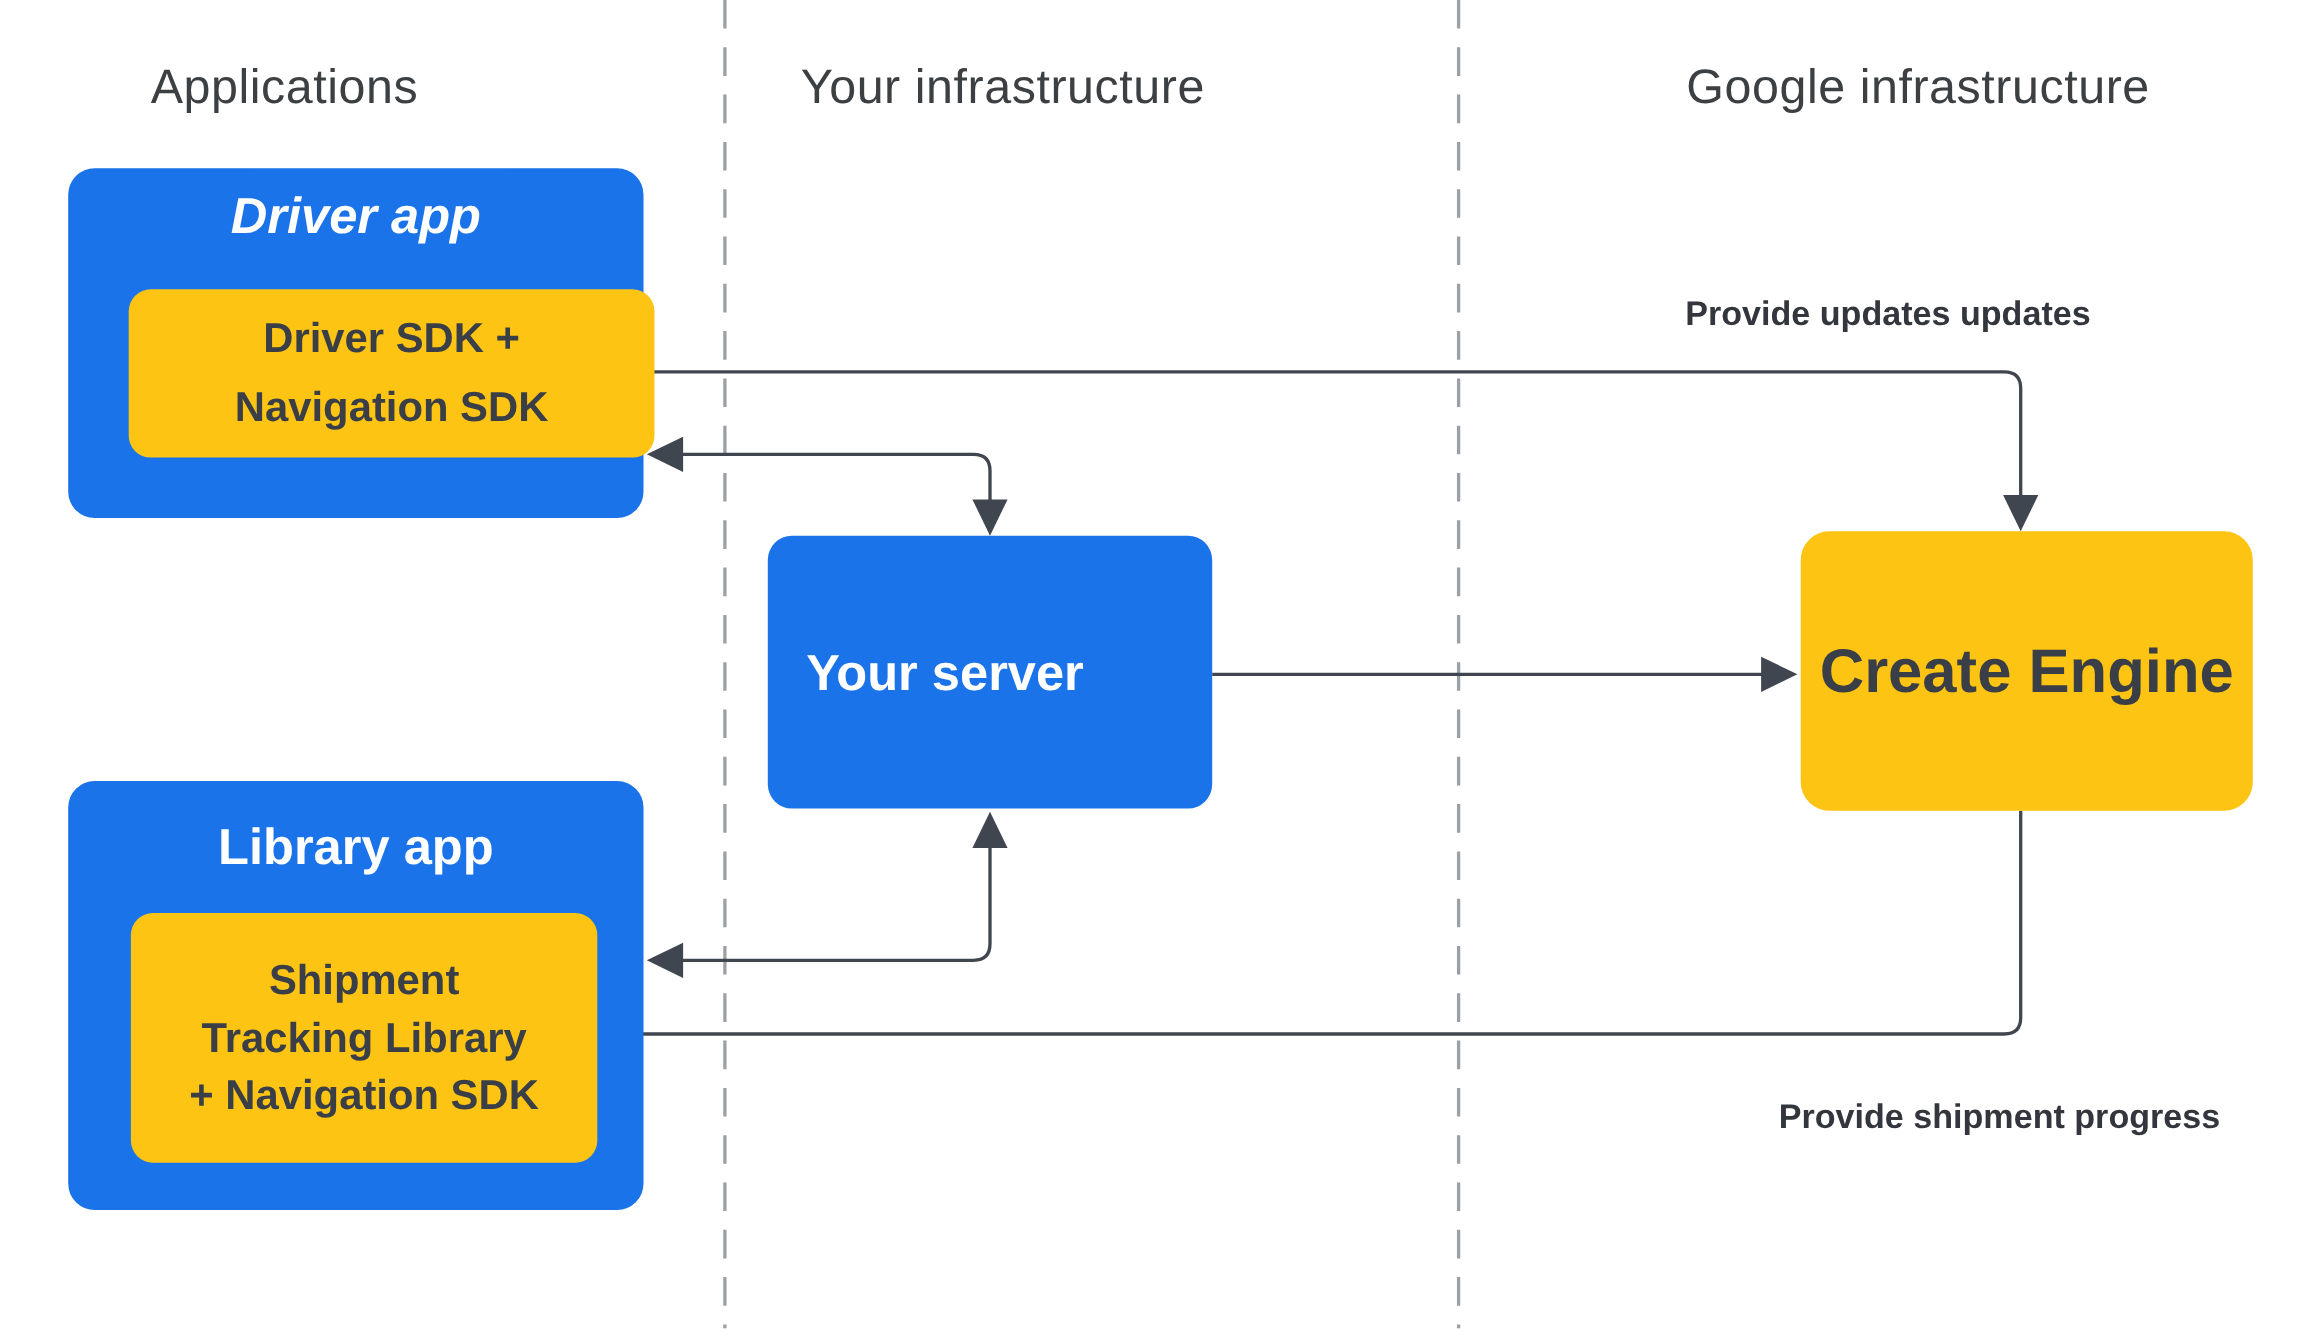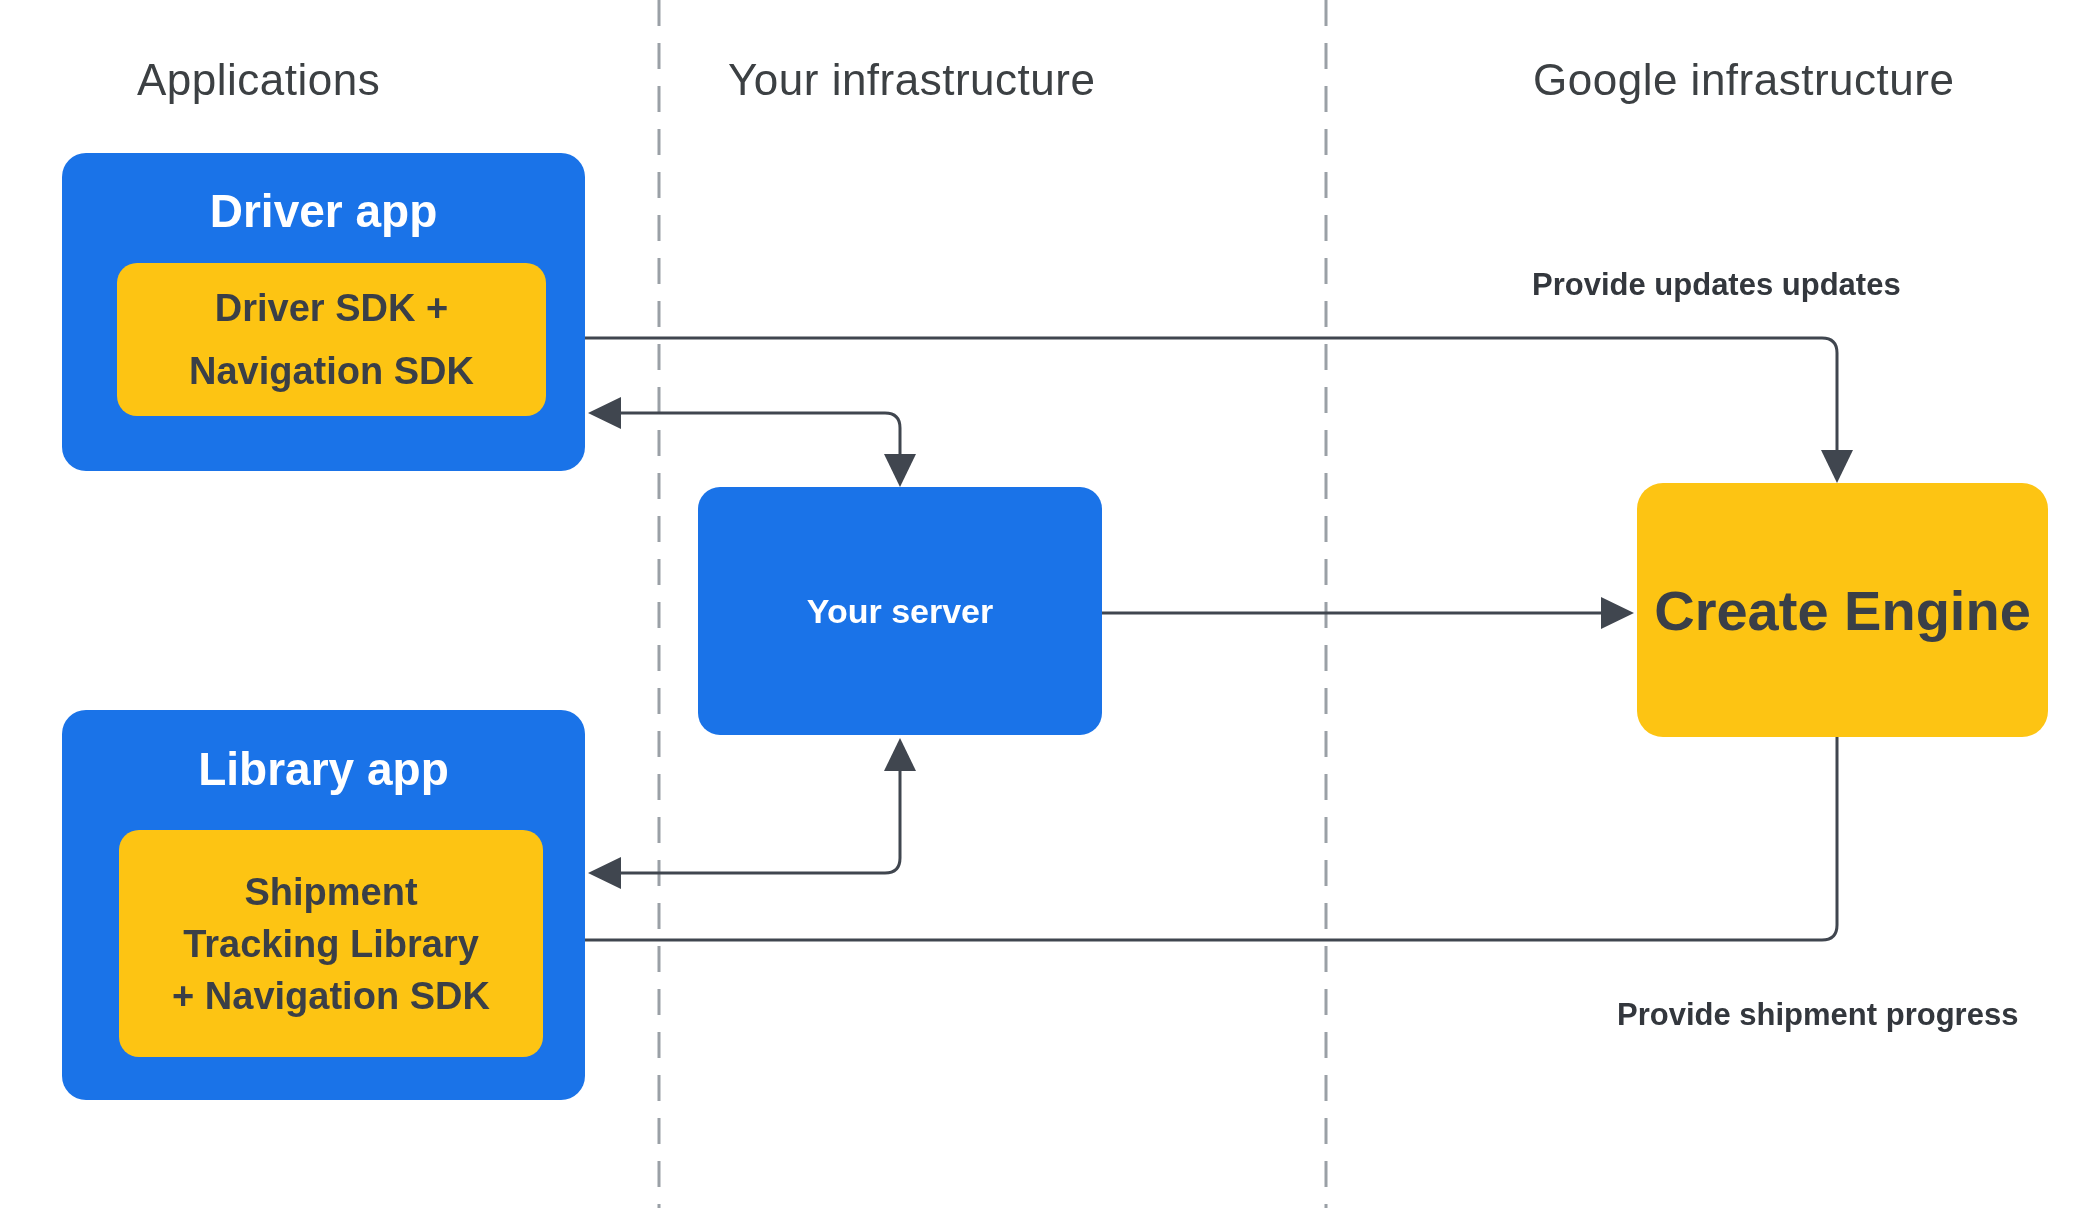--- a/index.html
+++ b/index.html
@@ -51,25 +51,26 @@
     font-weight: 700;
     font-size: 38px;
     line-height: 63px;
     color: #3a3f47;
     white-space: pre-line;
   }
   #your-server .server-title {
     position: absolute;
     left: 0; right: 0; top: 50%;
     transform: translateY(-50%);
-    text-align: center;
+    text-align: left;
     color: var(--title);
     font-weight: 700;
-    font-size: 34px;
+    font-size: 46px;
     white-space: nowrap;
+    padding-left: 35px;
   }
   #fleet-engine {
     background: var(--yellow);
     border-radius: 26px;
   }
   #fleet-engine .fleet-title {
     position: absolute;
     left: 0; right: 0; top: 50%;
     transform: translateY(-50%);
     text-align: center;
@@ -123,22 +124,22 @@
 
     <path d="M 618 873 H 885 Q 900 873 900 858 V 762" style="fill:none; stroke:var(--line); stroke-width:3;"></path>
     <polygon points="588,873 621,857 621,889" style="fill:var(--line);"></polygon>
     <polygon points="900,738 884,771 916,771" style="fill:var(--line);"></polygon>
 
     <path d="M 1837 737 V 925 Q 1837 940 1822 940 H 578" style="fill:none; stroke:var(--line); stroke-width:3;"></path>
     <polygon points="546,940 579,924 579,956" style="fill:var(--line);"></polygon>
   </svg>
 
   <div class="node blue-box" id="driver-app" style="left:62px; top:153px; width:523px; height:318px;">
-    <div class="app-title" style="margin-top:31px;">Driver app</div>
-    <div class="node yellow-box" style="left:55px; top:110px; width:429px; height:153px;">
+    <div class="app-title" style="margin-top:16px;font-style:italic;">Driver app</div>
+    <div class="node yellow-box" style="left:55px; top:110px; width:478px; height:153px;">
       <div class="sdk-text">Driver SDK +
 Navigation SDK</div>
     </div>
   </div>
 
   <div class="node blue-box" id="consumer-app" style="left:62px; top:710px; width:523px; height:390px;">
     <div class="app-title" style="margin-top:32px;">Library app</div>
     <div class="node yellow-box" style="left:57px; top:120px; width:424px; height:227px;">
       <div class="sdk-text" style="line-height:52px;">Shipment
 Tracking Library

